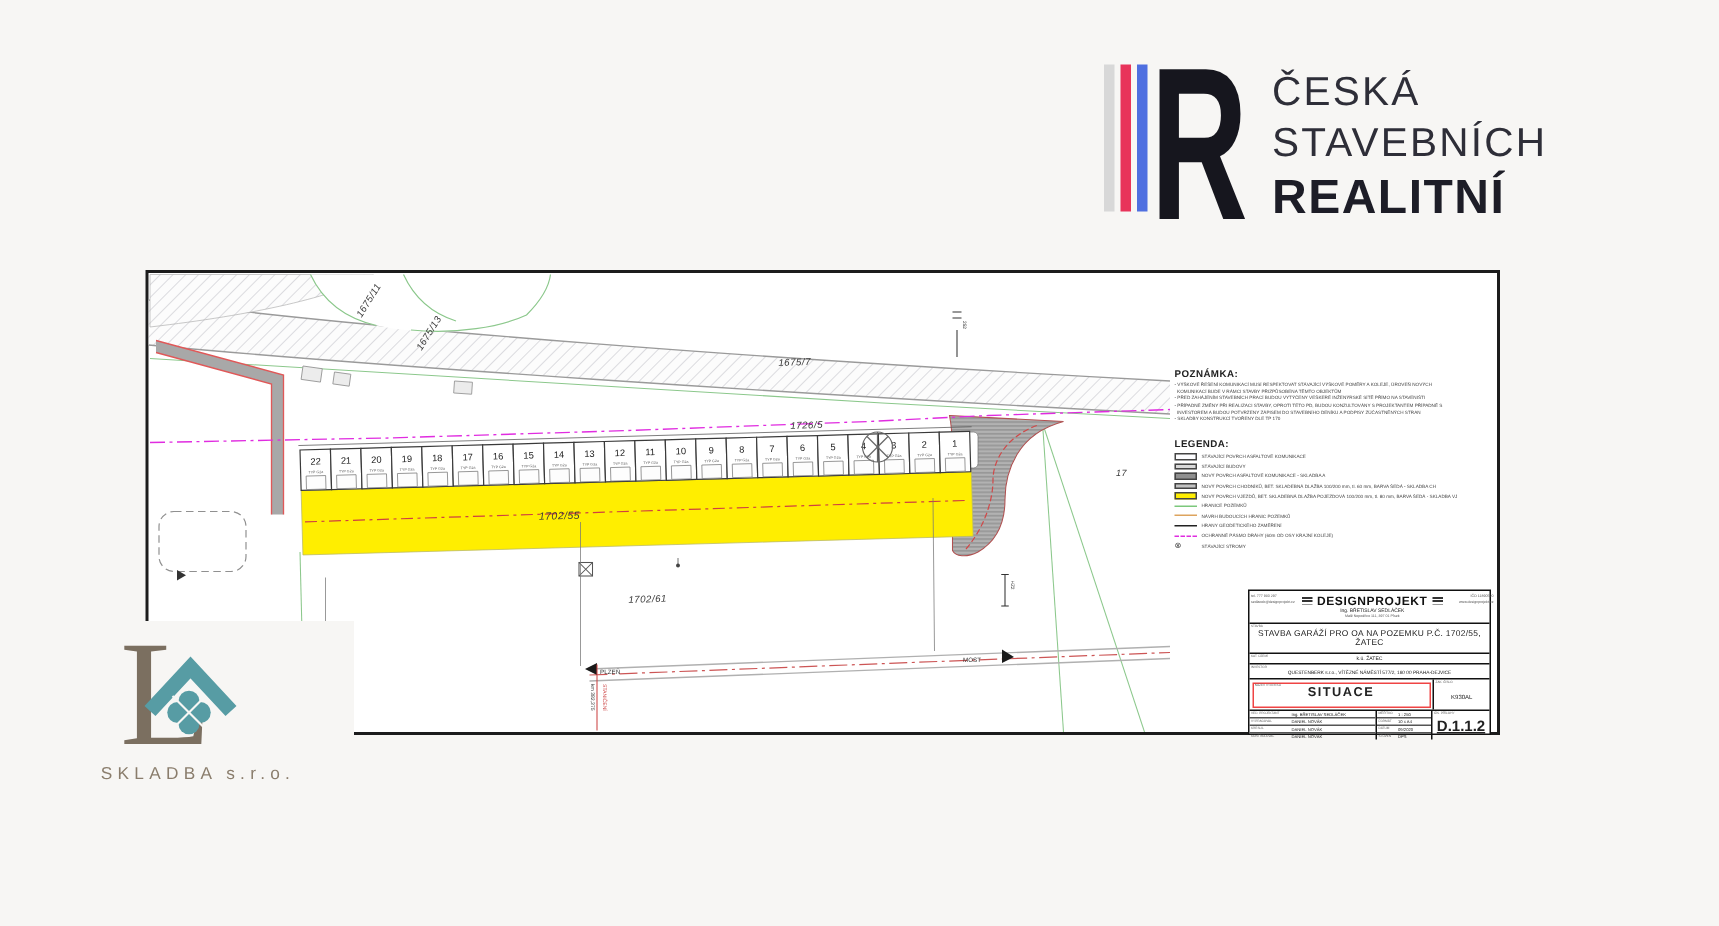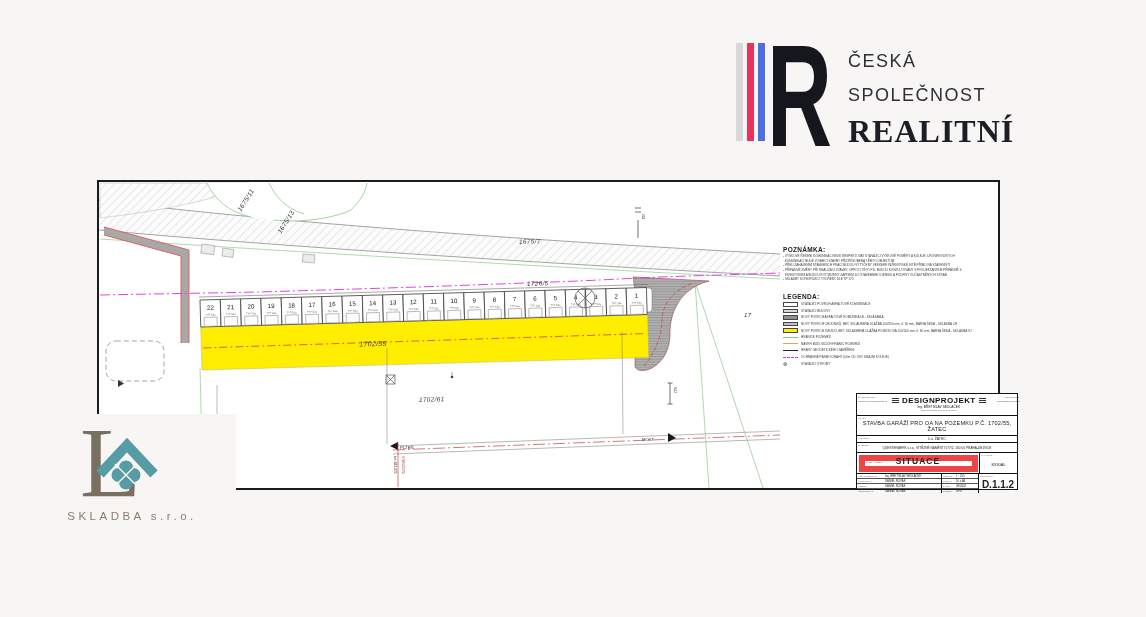--- a/index.html
+++ b/index.html
@@ -31,41 +31,41 @@
   .sw-line-green,.sw-line-orange,.sw-line-black,.sw-line-magenta{height:0;border-top:1.2px solid;}
   .sw-line-green{border-color:#7cc87c;}
   .sw-line-orange{border-color:#dda45e;}
   .sw-line-black{border-color:#222;}
   .sw-line-magenta{border-top-style:dashed;border-color:#e02ce0;}
   .sw-tree{width:15px;height:6px;border:none;font-size:5.5px;line-height:6px;color:#444;text-align:left;}
   .lg-label{font-size:3.1px;white-space:nowrap;color:#444;}
 
   
   .tblock{
-    position:absolute;left:757px;top:211px;width:162px;height:97px;
+    position:absolute;left:733px;top:211px;width:162px;height:97px;
     border:1.2px solid #111;box-sizing:border-box;background:#fff;color:#222;
     display:flex;flex-direction:column;
   }
   .tb-header{height:21px;border-bottom:1px solid #111;display:flex;flex:none;}
   .tb-contact{width:33px;font-size:2.4px;color:#555;padding:2px 1px;line-height:1.6;flex:none;}
   .tb-contact.right{text-align:right;}
   .tb-center{flex:1;text-align:center;padding-top:1.5px;}
   .tb-company-row{display:flex;align-items:center;justify-content:center;gap:3px;}
   .tb-mark{display:inline-block;width:7px;height:5px;background:repeating-linear-gradient(#333 0 1px,transparent 1px 2.2px);}
   .tb-company{font-size:8px;font-weight:bold;letter-spacing:.4px;color:#111;}
   .tb-engineer{font-size:3.3px;margin-top:.5px;}
   .tb-address{font-size:2.4px;color:#555;}
   .tb-row{position:relative;border-bottom:1px solid #111;flex:none;display:flex;flex-direction:column;justify-content:center;text-align:center;}
   .corner-label{position:absolute;left:1px;top:.5px;font-size:2.1px;color:#666;text-align:left;}
   .tb-project{height:19px;}
   .tb-project .l1,.tb-project .l2{font-size:5.6px;letter-spacing:.2px;}
   .tb-cad{height:6px;font-size:3.4px;}
   .tb-inv{height:9px;font-size:3.2px;}
   .tb-content{height:20px;flex-direction:row !important;display:flex;}
-  .tb-situace{flex:1;margin:1.5px;border:6px solid #ef4444;position:relative;display:flex;align-items:flex-end;justify-content:center;}
+  .tb-situace{flex:1;margin:1.5px;border:1px solid #ef4444;position:relative;display:flex;align-items:flex-start;justify-content:center;}
   .tb-situace .val{font-size:8.5px;font-weight:bold;letter-spacing:1px;}
   .tb-arch{width:37px;border-left:1px solid #111;position:relative;display:flex;align-items:center;justify-content:center;flex:none;}
   .tb-arch .val{font-size:4px;margin-top:3px;}
   .tb-table{flex:1;display:flex;}
   .tb-people{width:84px;border-right:1px solid #111;flex:none;display:flex;flex-direction:column;}
   .tb-meta{width:36px;border-right:1px solid #111;flex:none;display:flex;flex-direction:column;}
   .pm-row{flex:1;display:flex;align-items:center;border-bottom:.5px solid #555;}
   .pm-row:last-child{border-bottom:none;}
   .pm-label{width:27px;font-size:2.1px;color:#666;padding-left:1px;flex:none;}
   .tb-meta .pm-label{width:13px;}
@@ -75,22 +75,22 @@
 
   
   .csr{position:absolute;left:736px;top:38px;display:flex;gap:10px;}
   .csr-mark{position:relative;width:102px;height:110px;flex:none;}
   .csr-bar{position:absolute;top:5px;width:7px;height:98px;}
   .csr-bar.b1{left:0;background:#d8d8d8;}
   .csr-bar.b2{left:11px;background:#e8335a;}
   .csr-bar.b3{left:22px;background:#4f6fe0;}
   .csr-r{position:absolute;left:31px;top:-14px;font-size:145px;line-height:1;font-weight:800;color:#16161e;transform:scaleX(.62);transform-origin:left top;}
   .csr-text{padding-top:6px;}
-  .csr-l1,.csr-l2{font-size:18px;color:#2e2e38;letter-spacing:1.5px;line-height:34px;}
-  .csr-l3{font-size:32px;color:#1d1d27;font-weight:800;letter-spacing:1px;line-height:38px;font-family:Liberation Serif, serif;}
+  .csr-l1,.csr-l2{font-size:27px;color:#2e2e38;letter-spacing:1.5px;line-height:34px;}
+  .csr-l3{font-size:32px;color:#1d1d27;font-weight:800;letter-spacing:1px;line-height:38px;}
 
   
   .ler{position:absolute;left:28px;top:414px;width:208px;height:165px;background:#f7f6f4;text-align:center;}
   .ler-mark{position:relative;width:208px;height:92px;}
   .ler-l{position:absolute;left:52px;top:4px;font-family:"Liberation Serif",serif;font-size:100px;line-height:.9;color:#7b6f60;}
   .ler-roof{position:absolute;left:66px;top:22px;}
   .ler-clover{position:absolute;left:81px;top:44px;}
   .ler-name{font-size:24px;color:#8a7d6c;letter-spacing:2.5px;margin-top:8px;}
   .ler-sub{font-size:11.5px;color:#8a7d6c;letter-spacing:3.5px;margin-top:4px;}
 </style>
@@ -508,21 +508,21 @@
 
 <div class="csr">
   <div class="csr-mark">
     <span class="csr-bar b1"></span>
     <span class="csr-bar b2"></span>
     <span class="csr-bar b3"></span>
     <span class="csr-r">R</span>
   </div>
   <div class="csr-text">
     <div class="csr-l1">ČESKÁ</div>
-    <div class="csr-l2">SPOLEČNOST</div>
+    <div class="csr-l2">STAVEBNÍCH</div>
     <div class="csr-l3">REALITNÍ</div>
   </div>
 </div>
 
 <div class="ler">
   <div class="ler-mark">
     <span class="ler-l">L</span>
     <svg class="ler-roof" width="66" height="42" viewBox="0 0 66 42">
       <path d="M6,38 L33,9 L60,38" fill="none" stroke="#579ca4" stroke-width="10"></path>
     </svg>

